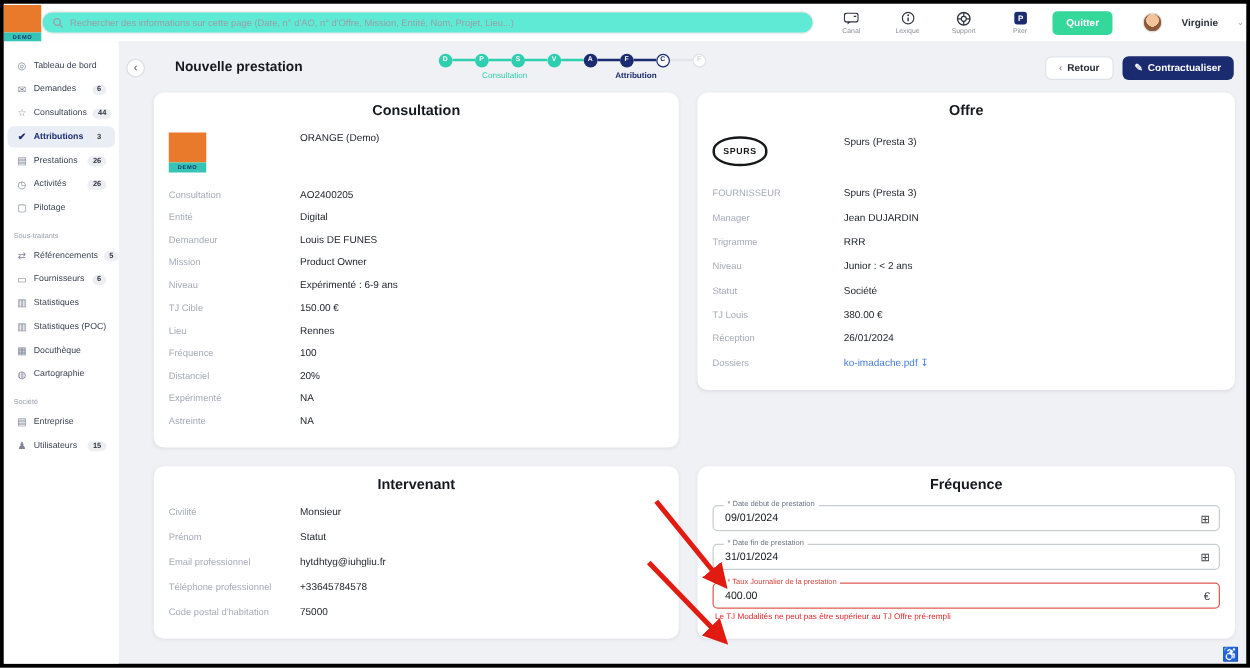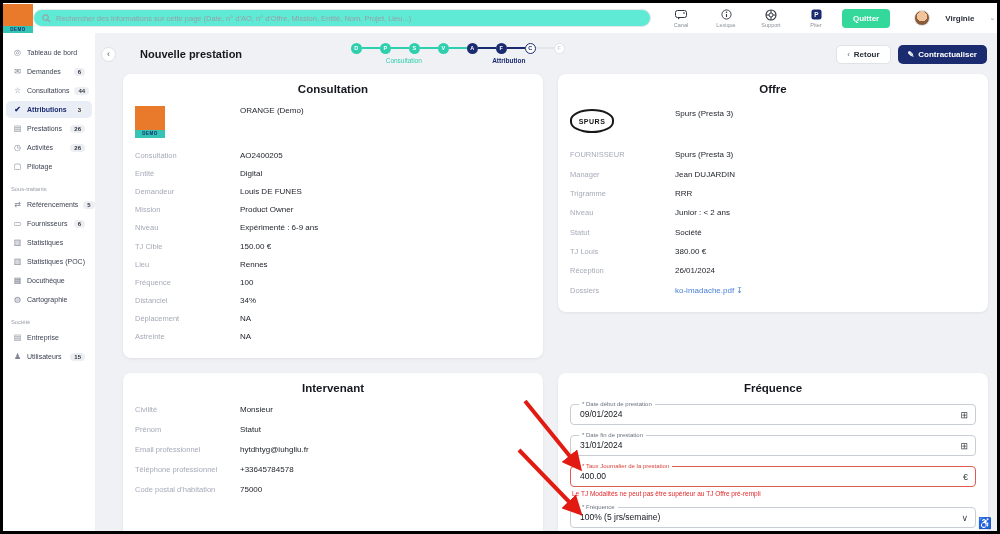--- a/index.html
+++ b/index.html
@@ -385,25 +385,25 @@
               <span class="ivalue">Rennes</span>
             </div>
 
             <div class="irow">
               <span class="ilabel">Fréquence</span>
               <span class="ivalue">100</span>
             </div>
 
             <div class="irow">
               <span class="ilabel">Distanciel</span>
-              <span class="ivalue">34%</span>
-            </div>
-
-            <div class="irow">
-              <span class="ilabel">Déplacement</span>
+              <span class="ivalue">20%</span>
+            </div>
+
+            <div class="irow">
+              <span class="ilabel">Expérimenté</span>
               <span class="ivalue">NA</span>
             </div>
 
             <div class="irow">
               <span class="ilabel">Astreinte</span>
               <span class="ivalue">NA</span>
             </div>
           </div>
       </section>
 
@@ -523,28 +523,20 @@
 
             <div>
               <div class="field err">
                 <span class="flabel">* Taux Journalier de la prestation</span>
                 <div class="fvalue">400.00</div>
                 <span class="ficon">€</span>
               </div>
               <div class="ferror">Le TJ Modalités ne peut pas être supérieur au TJ Offre pré-rempli</div>
             </div>
 
-            <div>
-              <div class="field">
-                <span class="flabel">* Fréquence</span>
-                <div class="fvalue">100% (5 jrs/semaine)</div>
-                <span class="ficon">∨</span>
-              </div>
-
-            </div>
           </div>
       </section>
 
     </div>
   </main>
 
   <svg class="annotations" width="1000" height="534">
     <defs>
       <marker id="ah" markerWidth="5" markerHeight="5" refX="3" refY="2.5" orient="auto">
         <path d="M0,0 L5,2.5 L0,5 Z" fill="#e21b12"></path>

